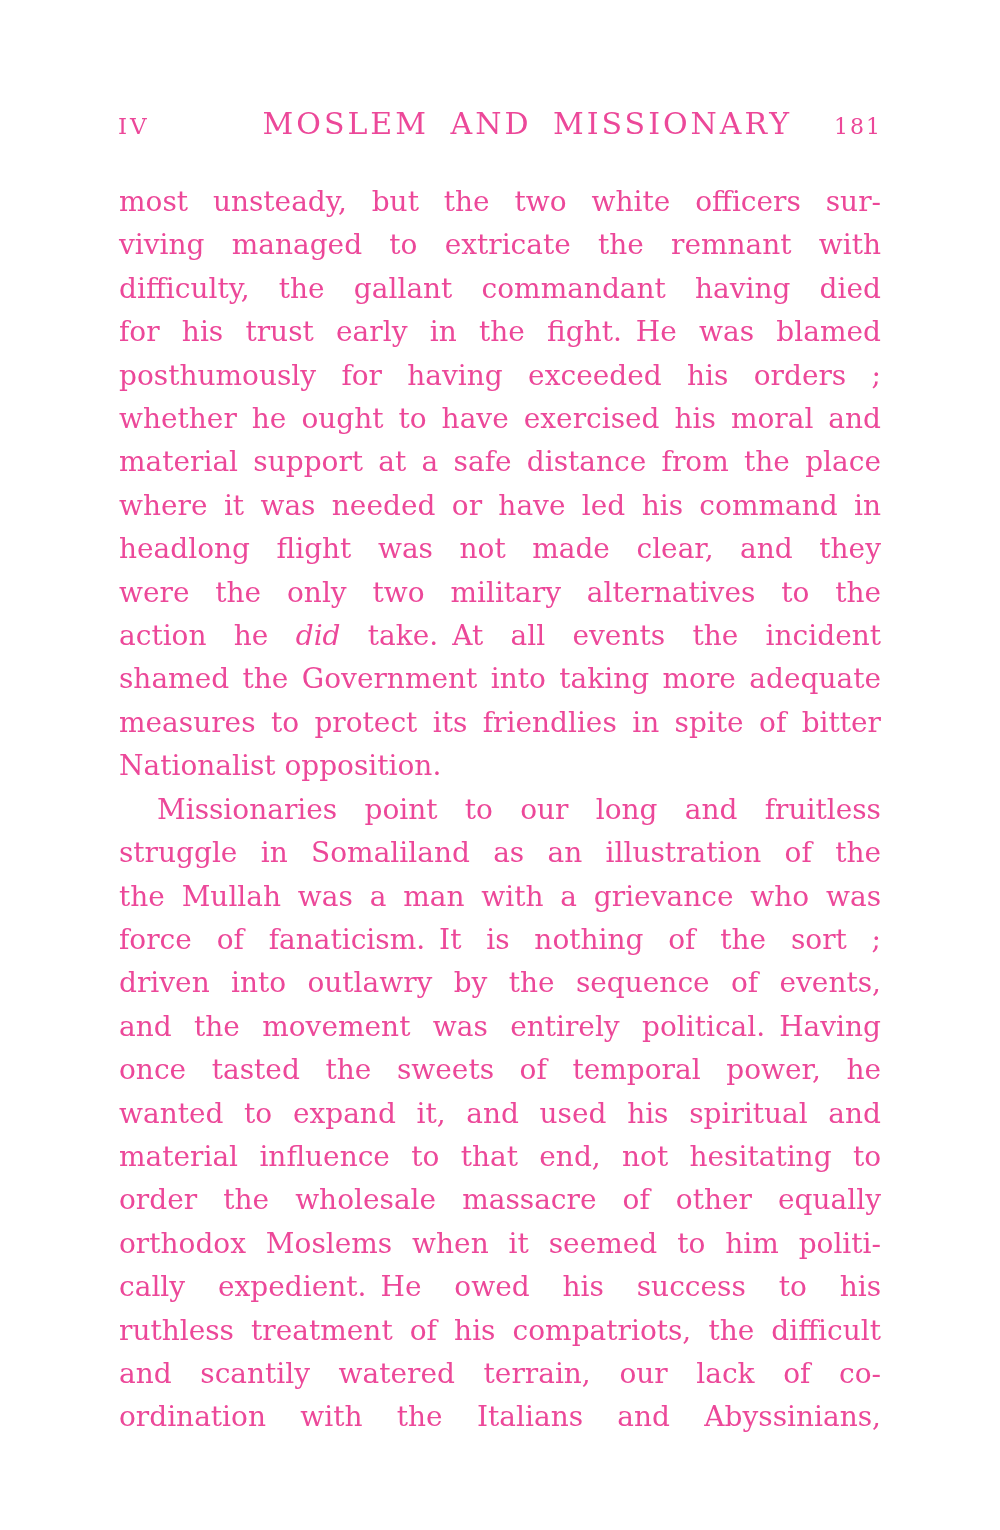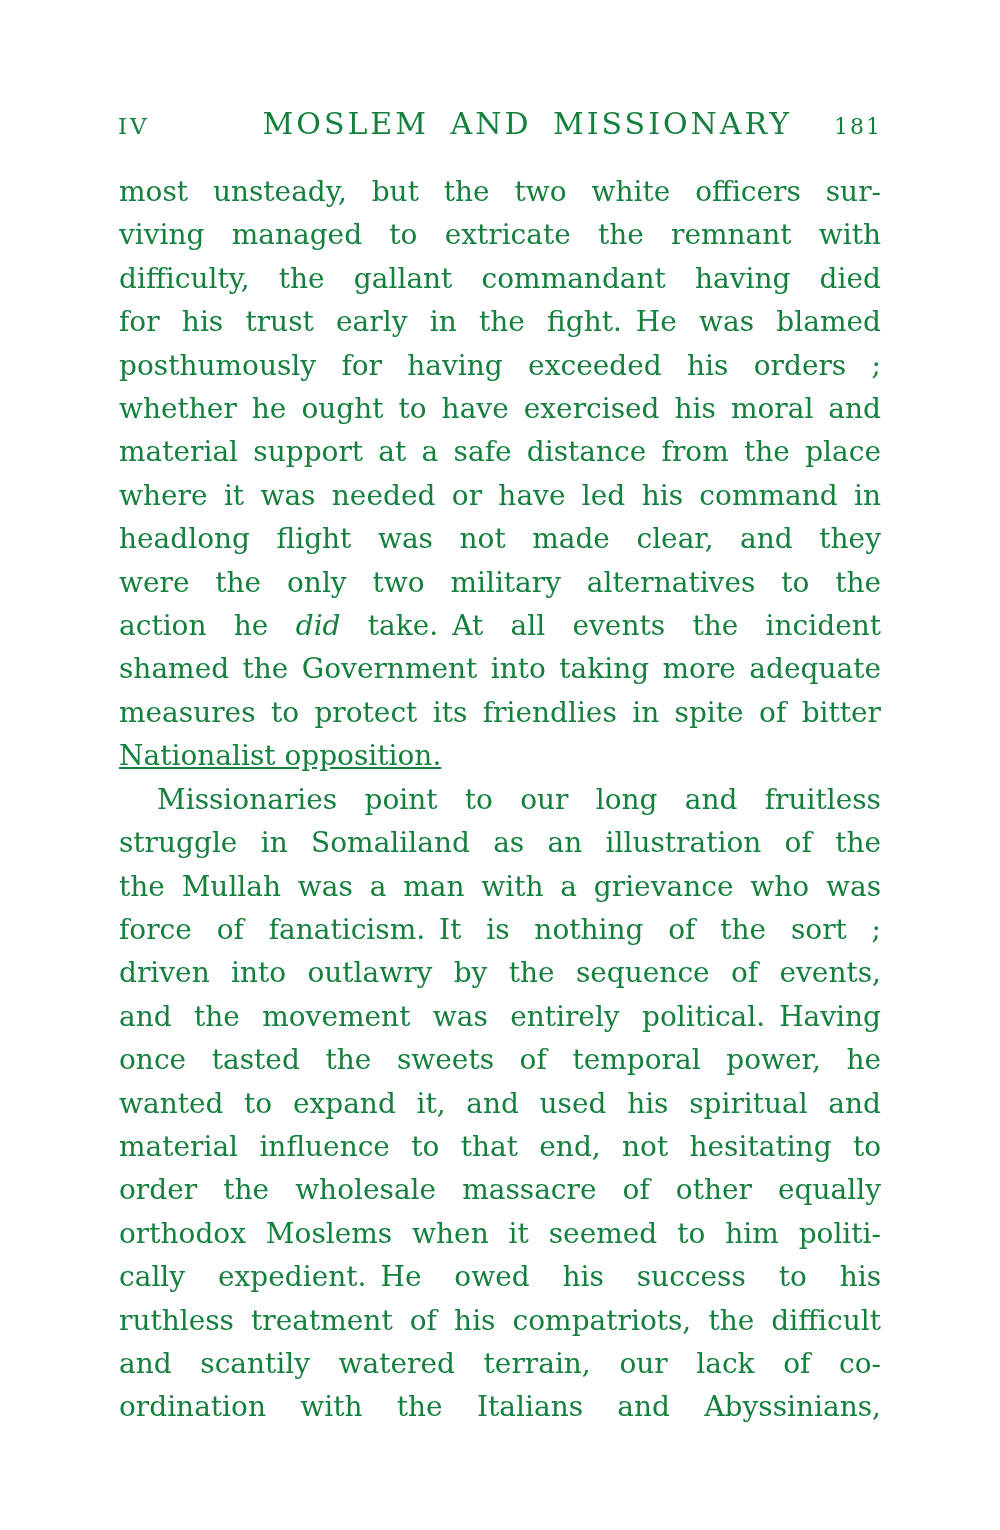--- a/index.html
+++ b/index.html
@@ -5,21 +5,21 @@
   html, body { margin: 0; padding: 0; }
   body {
     width: 1000px; height: 1530px;
     background: #ffffff;
     font-family: "DejaVu Serif", "Liberation Serif", serif;
   }
   .page {
     position: relative;
     width: 1000px; height: 1530px;
     background: #ffffff;
-    color: #15803d;
+    color: #ec4899;
     overflow: hidden;
   }
   .running-head {
     position: absolute;
     top: 106px; left: 118px; right: 118px;
     display: flex;
     align-items: baseline;
   }
   .chapter-num {
     font-size: 23px;
@@ -35,33 +35,32 @@
     white-space: nowrap;
   }
   .page-num {
     font-size: 22px;
     letter-spacing: 2px;
     width: 90px;
     text-align: right;
   }
   .text-block {
     position: absolute;
-    top: 170px; left: 119px;
+    top: 180px; left: 119px;
     width: 762px;
     font-size: 28px;
     line-height: 43.4px;
   }
   .line {
     text-align: justify;
     text-align-last: justify;
     text-justify: inter-word;
   }
   .line.last {
     text-align-last: left;
-    text-decoration: underline;
   }
   .line.indent {
     text-indent: 38px;
   }
   .line i { font-style: italic; }
 </style>
 </head>
 <body>
 
 <div class="page">

